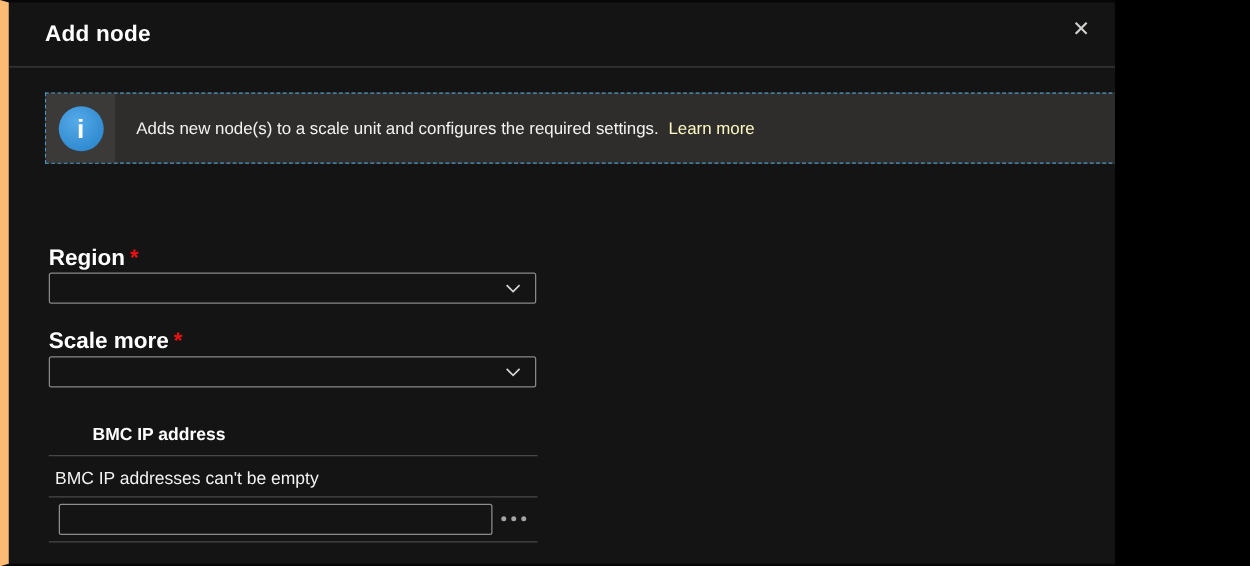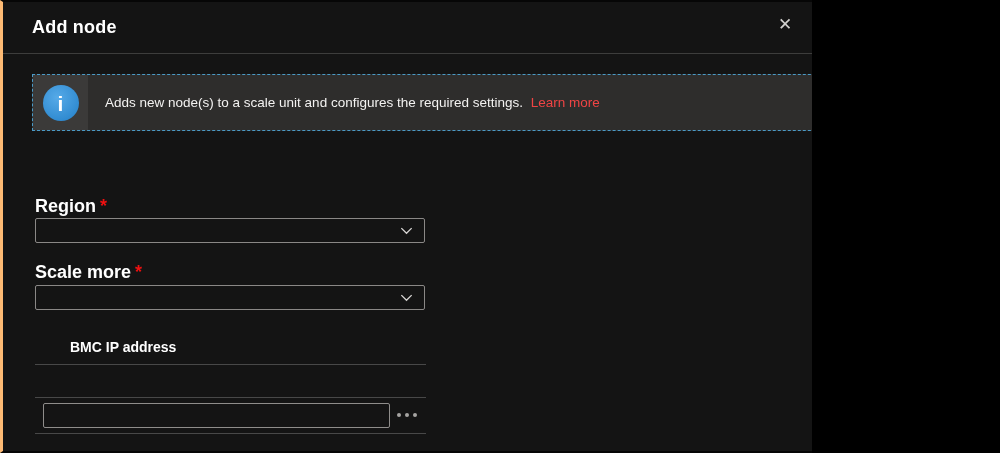--- a/index.html
+++ b/index.html
@@ -1,24 +1,24 @@
 <!DOCTYPE html>
 <html><head>
 <meta charset="utf-8">
 <style>
   * { margin: 0; padding: 0; box-sizing: border-box; }
   html, body { background: #000; }
   body { font-family: "Liberation Sans", sans-serif; }
 
   .panel {
     position: relative;
-    width: 812px;
+    width: 892px;
     height: 453px;
     background: #141414;
-    border-left: 3px solid #fdba74;
+    border-left: 7px solid #fdba74;
     border-top: 2px solid #060606;
     border-bottom: 2px solid #060606;
     overflow: hidden;
     color: #ffffff;
   }
 
   
   .panel-header {
     position: absolute;
     top: 0; left: 0; right: 0;
@@ -84,21 +84,21 @@
     line-height: 1;
     padding-top: 1px;
   }
   .info-text {
     align-self: center;
     margin-left: 17px;
     font-size: 13.5px;
     color: #f3f2f1;
   }
   .info-link {
-    color: #ef4444;
+    color: #fef9c3;
     text-decoration: none;
     cursor: pointer;
     margin-left: 4px;
   }
   .banner-external {
     position: absolute;
     top: 9px;
     right: 11px;
     width: 18px;
     height: 18px;
@@ -239,20 +239,21 @@
     <span class="chevron-icon">
       <svg width="15" height="15" viewBox="0 0 16 16" fill="none" stroke="#d8d6d4" stroke-width="1.4">
         <path d="M2.5 5.5 L8 11 L13.5 5.5"></path>
       </svg>
     </span>
   </div>
 
   <div class="section-title" style="top:337px;">BMC IP address</div>
   <div class="divider" style="top:362px;"></div>
 
+  <div class="validation-msg" style="top:372px;">BMC IP addresses can't be empty</div>
   <div class="divider" style="top:395px;"></div>
 
   <input class="text-input" type="text" value="" style="">
   <button class="ellipsis-btn">
     <span class="dot"></span>
     <span class="dot"></span>
     <span class="dot"></span>
   </button>
   <div class="divider" style="top:431px;"></div>
 

